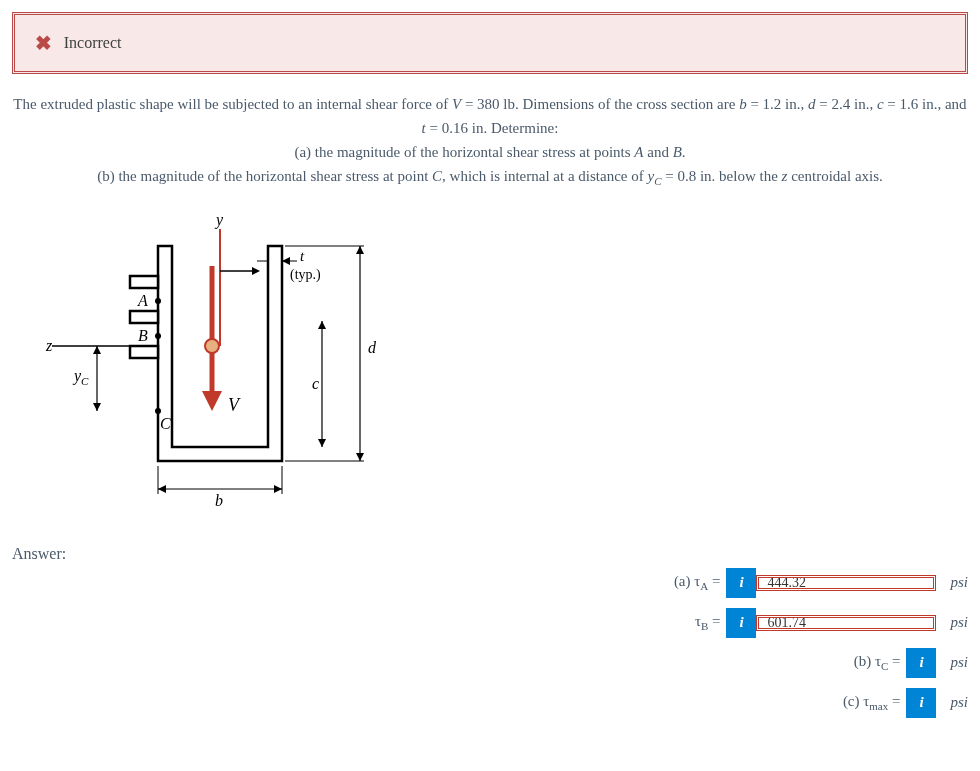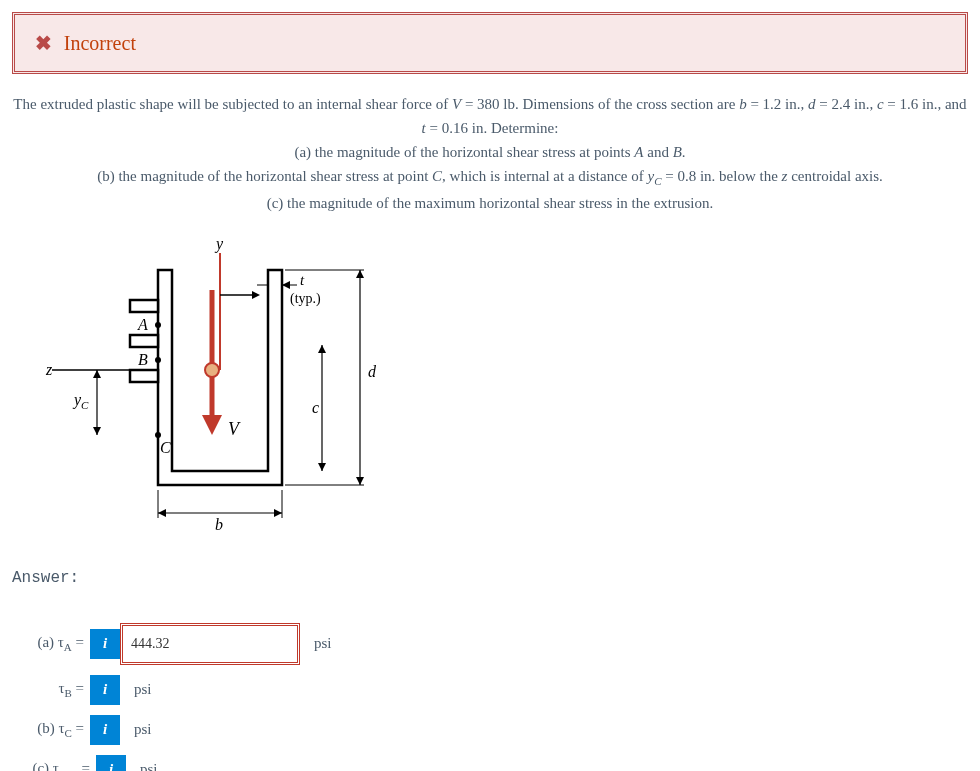--- a/index.html
+++ b/index.html
@@ -23,22 +23,22 @@
       display: flex;
       align-items: center;
       gap: 12px;
     }
     .incorrect-box .x-icon {
       color: #b94a48;
       font-size: 20px;
       font-weight: bold;
     }
     .incorrect-box .label {
-      color: #c2410c;
-      font-size: 20px;
+      color: #404040;
+      font-size: 16px;
     }
     .problem-text {
       color: #4a5a6a;
       line-height: 1.6;
       margin-bottom: 20px;
       text-align: center;
     }
     .problem-text p {
       margin: 0;
     }
@@ -46,29 +46,29 @@
       font-style: italic;
     }
     .figure {
       margin: 20px 0 30px 30px;
     }
     .answer-section {
       margin-top: 20px;
     }
     .answer-label {
       color: #4a5a6a;
-      margin-bottom: 36px;
+      margin-bottom: 5px;
       font-size: 16px;
-      font-family: Liberation Mono, monospace;
     }
     .answer-row {
       display: flex;
       align-items: center;
       margin-bottom: 10px;
       gap: 0;
+      justify-content: flex-end;
     }
     .answer-var {
       color: #4a5a6a;
       width: 78px;
       text-align: right;
       padding-right: 6px;
       font-size: 15px;
     }
     .answer-var .sub {
       font-size: 11px;
@@ -83,55 +83,53 @@
       align-items: center;
       justify-content: center;
       font-weight: bold;
       font-family: Georgia, serif;
       font-style: italic;
       font-size: 15px;
       cursor: pointer;
     }
     .answer-input {
       border: 3px double #c0392b;
-      height: 42px;
+      height: 16px;
       width: 180px;
       padding: 0 8px;
       font-family: Georgia, serif;
       font-size: 14px;
       color: #333;
       outline: none;
     }
     .unit {
       color: #4a5a6a;
       margin-left: 14px;
       font-size: 15px;
+      font-style: italic;
     }
   </style>
 </head>
 <body>
 
 <div class="incorrect-box">
   <span class="x-icon">✖</span>
   <span class="label">Incorrect</span>
 </div>
 
 <div class="problem-text">
   <p>
     <span>The extruded plastic shape will be subjected to an internal shear force of </span><span class="italic">V</span><span> = 380 lb. Dimensions of the cross section are </span><span class="italic">b</span><span> = 1.2 in., </span><span class="italic">d</span><span> = 2.4 in., </span><span class="italic">c</span><span> = 1.6 in., and </span><span class="italic">t</span><span> = 0.16 in.  Determine:</span>
   </p>
   <p>
     <span>(a) the magnitude of the horizontal shear stress at points </span><span class="italic">A</span><span> and </span><span class="italic">B</span><span>.</span>
   </p>
   <p>
     <span>(b) the magnitude of the horizontal shear stress at point </span><span class="italic">C</span><span>, which is internal at a distance of </span><span class="italic">y</span><span class="italic sub" style="font-size:11px;vertical-align:sub">C</span><span> = 0.8 in. below the </span><span class="italic">z</span><span> centroidal axis.</span>
   </p>
-  <p>
-    <span>(c) the magnitude of the maximum horizontal shear stress in the extrusion.</span>
-  </p>
 </div>
 
 <div class="figure">
   <svg width="340" height="300" viewBox="0 0 340 300">
 
     <g stroke="#000" stroke-width="2.5" fill="none">
 
       <path d="M 116 35 L 116 250 L 240 250 L 240 35 L 226 35 L 226 236 L 130 236 L 130 35 Z" fill="#fff"></path>
 
       <rect x="88" y="65" width="28" height="12" fill="#fff"></rect>
@@ -198,20 +196,21 @@
   <div class="answer-row">
     <span class="answer-var"><span>(a) τ</span><span class="sub">A</span><span> =</span></span>
     <span class="info-icon">i</span>
     <input class="answer-input" value="444.32" style="">
     <span class="unit">psi</span>
   </div>
 
   <div class="answer-row">
     <span class="answer-var"><span>τ</span><span class="sub">B</span><span> =</span></span>
     <span class="info-icon">i</span>
+    <input class="answer-input" value="601.74" style="">
     <span class="unit">psi</span>
   </div>
 
   <div class="answer-row">
     <span class="answer-var"><span>(b) τ</span><span class="sub">C</span><span> =</span></span>
     <span class="info-icon">i</span>
     <span class="unit">psi</span>
   </div>
 
   <div class="answer-row">

